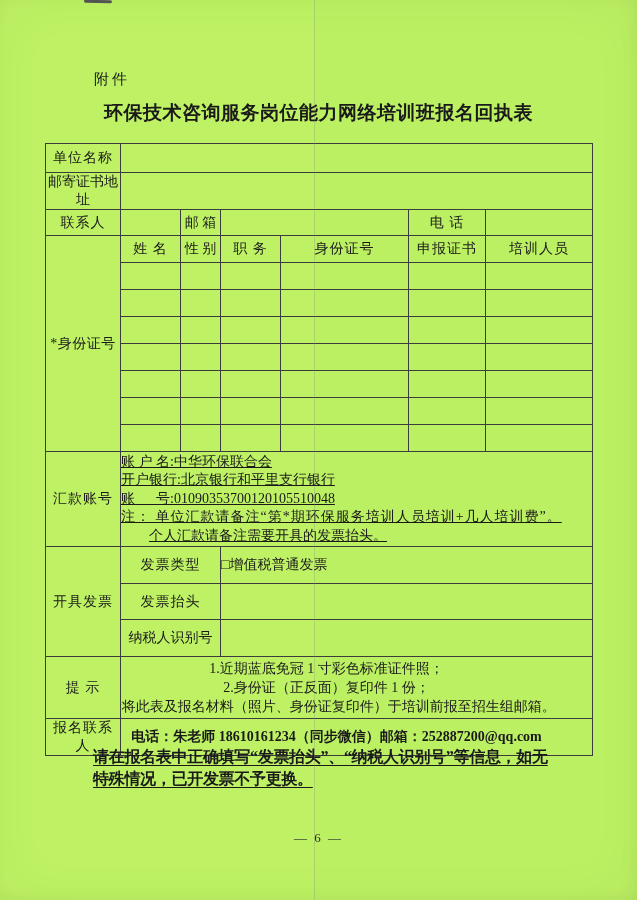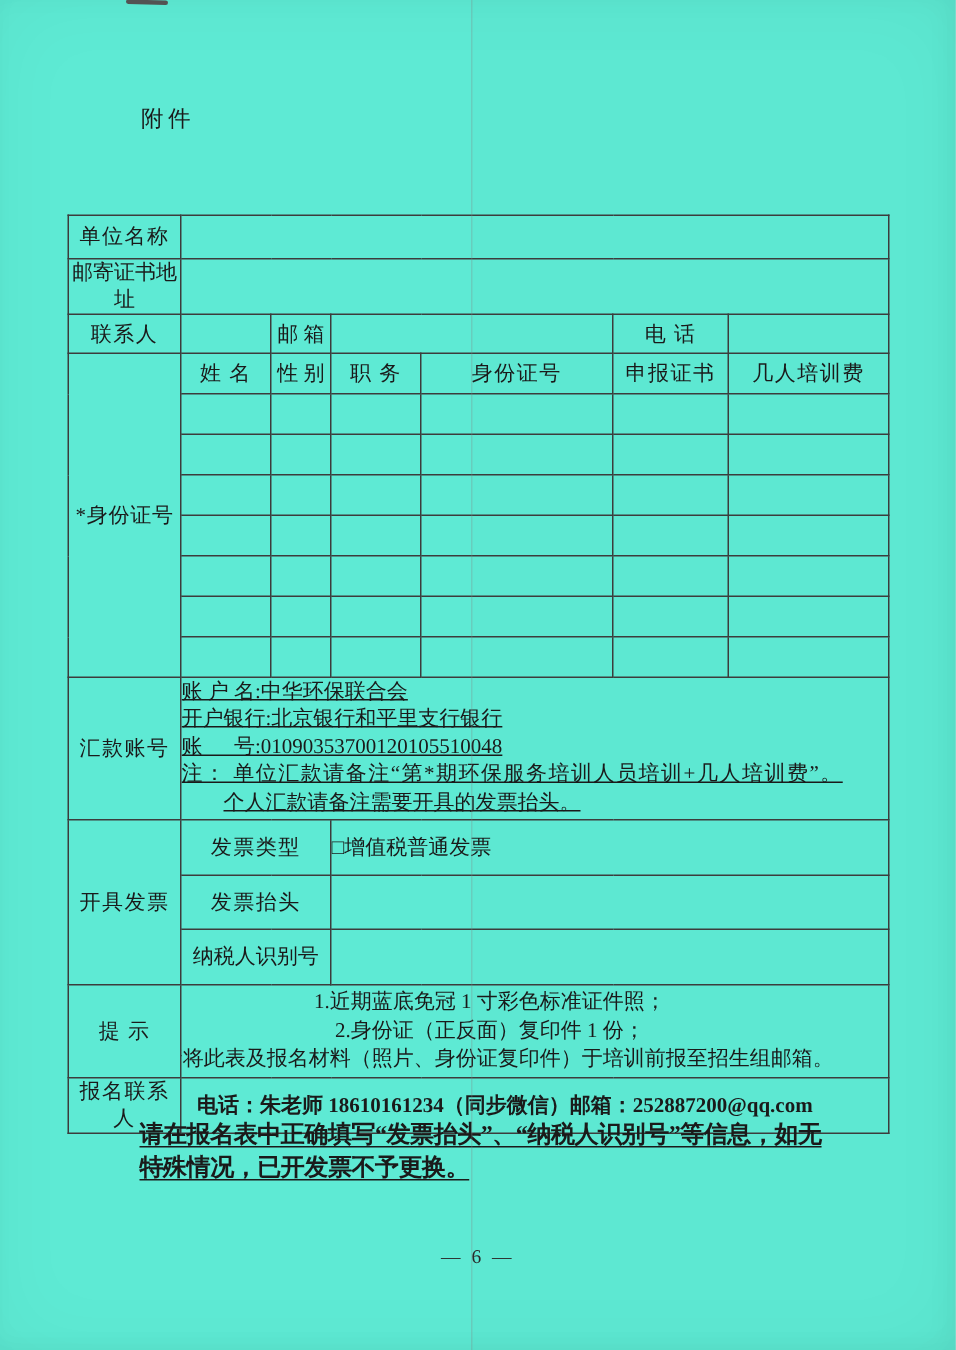--- a/index.html
+++ b/index.html
@@ -1,20 +1,20 @@
 <!DOCTYPE html>
 <html><head>
 <meta charset="utf-8">
 <style>
   * { margin:0; padding:0; box-sizing:border-box; }
   html,body { width:637px; height:900px; }
   body { background:#e9e9e9; }
   .page {
     position:relative; width:637px; height:900px; overflow:hidden;
-    background:#5eead4;
+    background:#bef264;
     box-shadow: inset 0 0 55px rgba(0,0,0,0.035), inset -7px 0 16px rgba(0,0,0,0.028), inset 0 -6px 14px rgba(0,0,0,0.02);
     font-family:"Liberation Serif","DejaVu Serif",serif;
     color:#1a1a1a;
   }
   .scan-mark { position:absolute; left:84px; top:0; width:28px; height:3px; background:#535353; transform:rotate(1.5deg); border-radius:2px; }
   .scan-vline { position:absolute; left:314px; top:0; width:1px; height:100%; background:rgba(130,130,130,0.28); z-index:5; pointer-events:none; }
   .scan-shade { position:absolute; left:315px; top:0; width:322px; height:100%; background:rgba(60,60,60,0.013); pointer-events:none; }
   .attachment { position:absolute; left:94px; top:70px; font-size:15px; letter-spacing:3px; }
   .title { position:absolute; left:0; top:100px; width:100%; text-align:center; font-size:19px; font-weight:bold; letter-spacing:0.5px; }
   table.form { position:absolute; left:45px; top:143px; width:547px; border-collapse:collapse; table-layout:fixed;padding-left:25px; }
@@ -39,20 +39,21 @@
   .page-number { position:absolute; left:0; top:830px; width:100%; text-align:center; font-size:13px; letter-spacing:2px; color:#2a2a2a; }
 </style>
 </head>
 <body>
 
 <div class="page">
   <div class="scan-shade"></div>
   <div class="scan-mark"></div>
 
   <div class="attachment">附件</div>
+  <div class="title">环保技术咨询服务岗位能力网络培训班报名回执表</div>
 
   <table class="form">
     <colgroup>
       <col style="width:75px">
         <col style="width:60px">
         <col style="width:40px">
       <col style="width:60px">
         <col style="width:128px">
         <col style="width:77px">
         <col style="width:107px">
@@ -74,21 +75,21 @@
         <td class="lbl">电 话</td>
         <td></td>
       </tr>
       <tr class="h27" id="trainee-header-row">
         <td class="lbl trainees-lbl" rowspan="8">*身份证号</td>
         <td class="lbl">姓 名</td>
         <td class="lbl md">性 别</td>
         <td class="lbl">职 务</td>
         <td class="lbl">身份证号</td>
         <td class="lbl">申报证书</td>
-        <td class="lbl">几人培训费</td>
+        <td class="lbl">培训人员</td>
       </tr>
         <tr class="h27">
           <td></td>
           <td></td>
           <td></td>
           <td></td>
           <td></td>
           <td></td>
         </tr>
         <tr class="h27">

